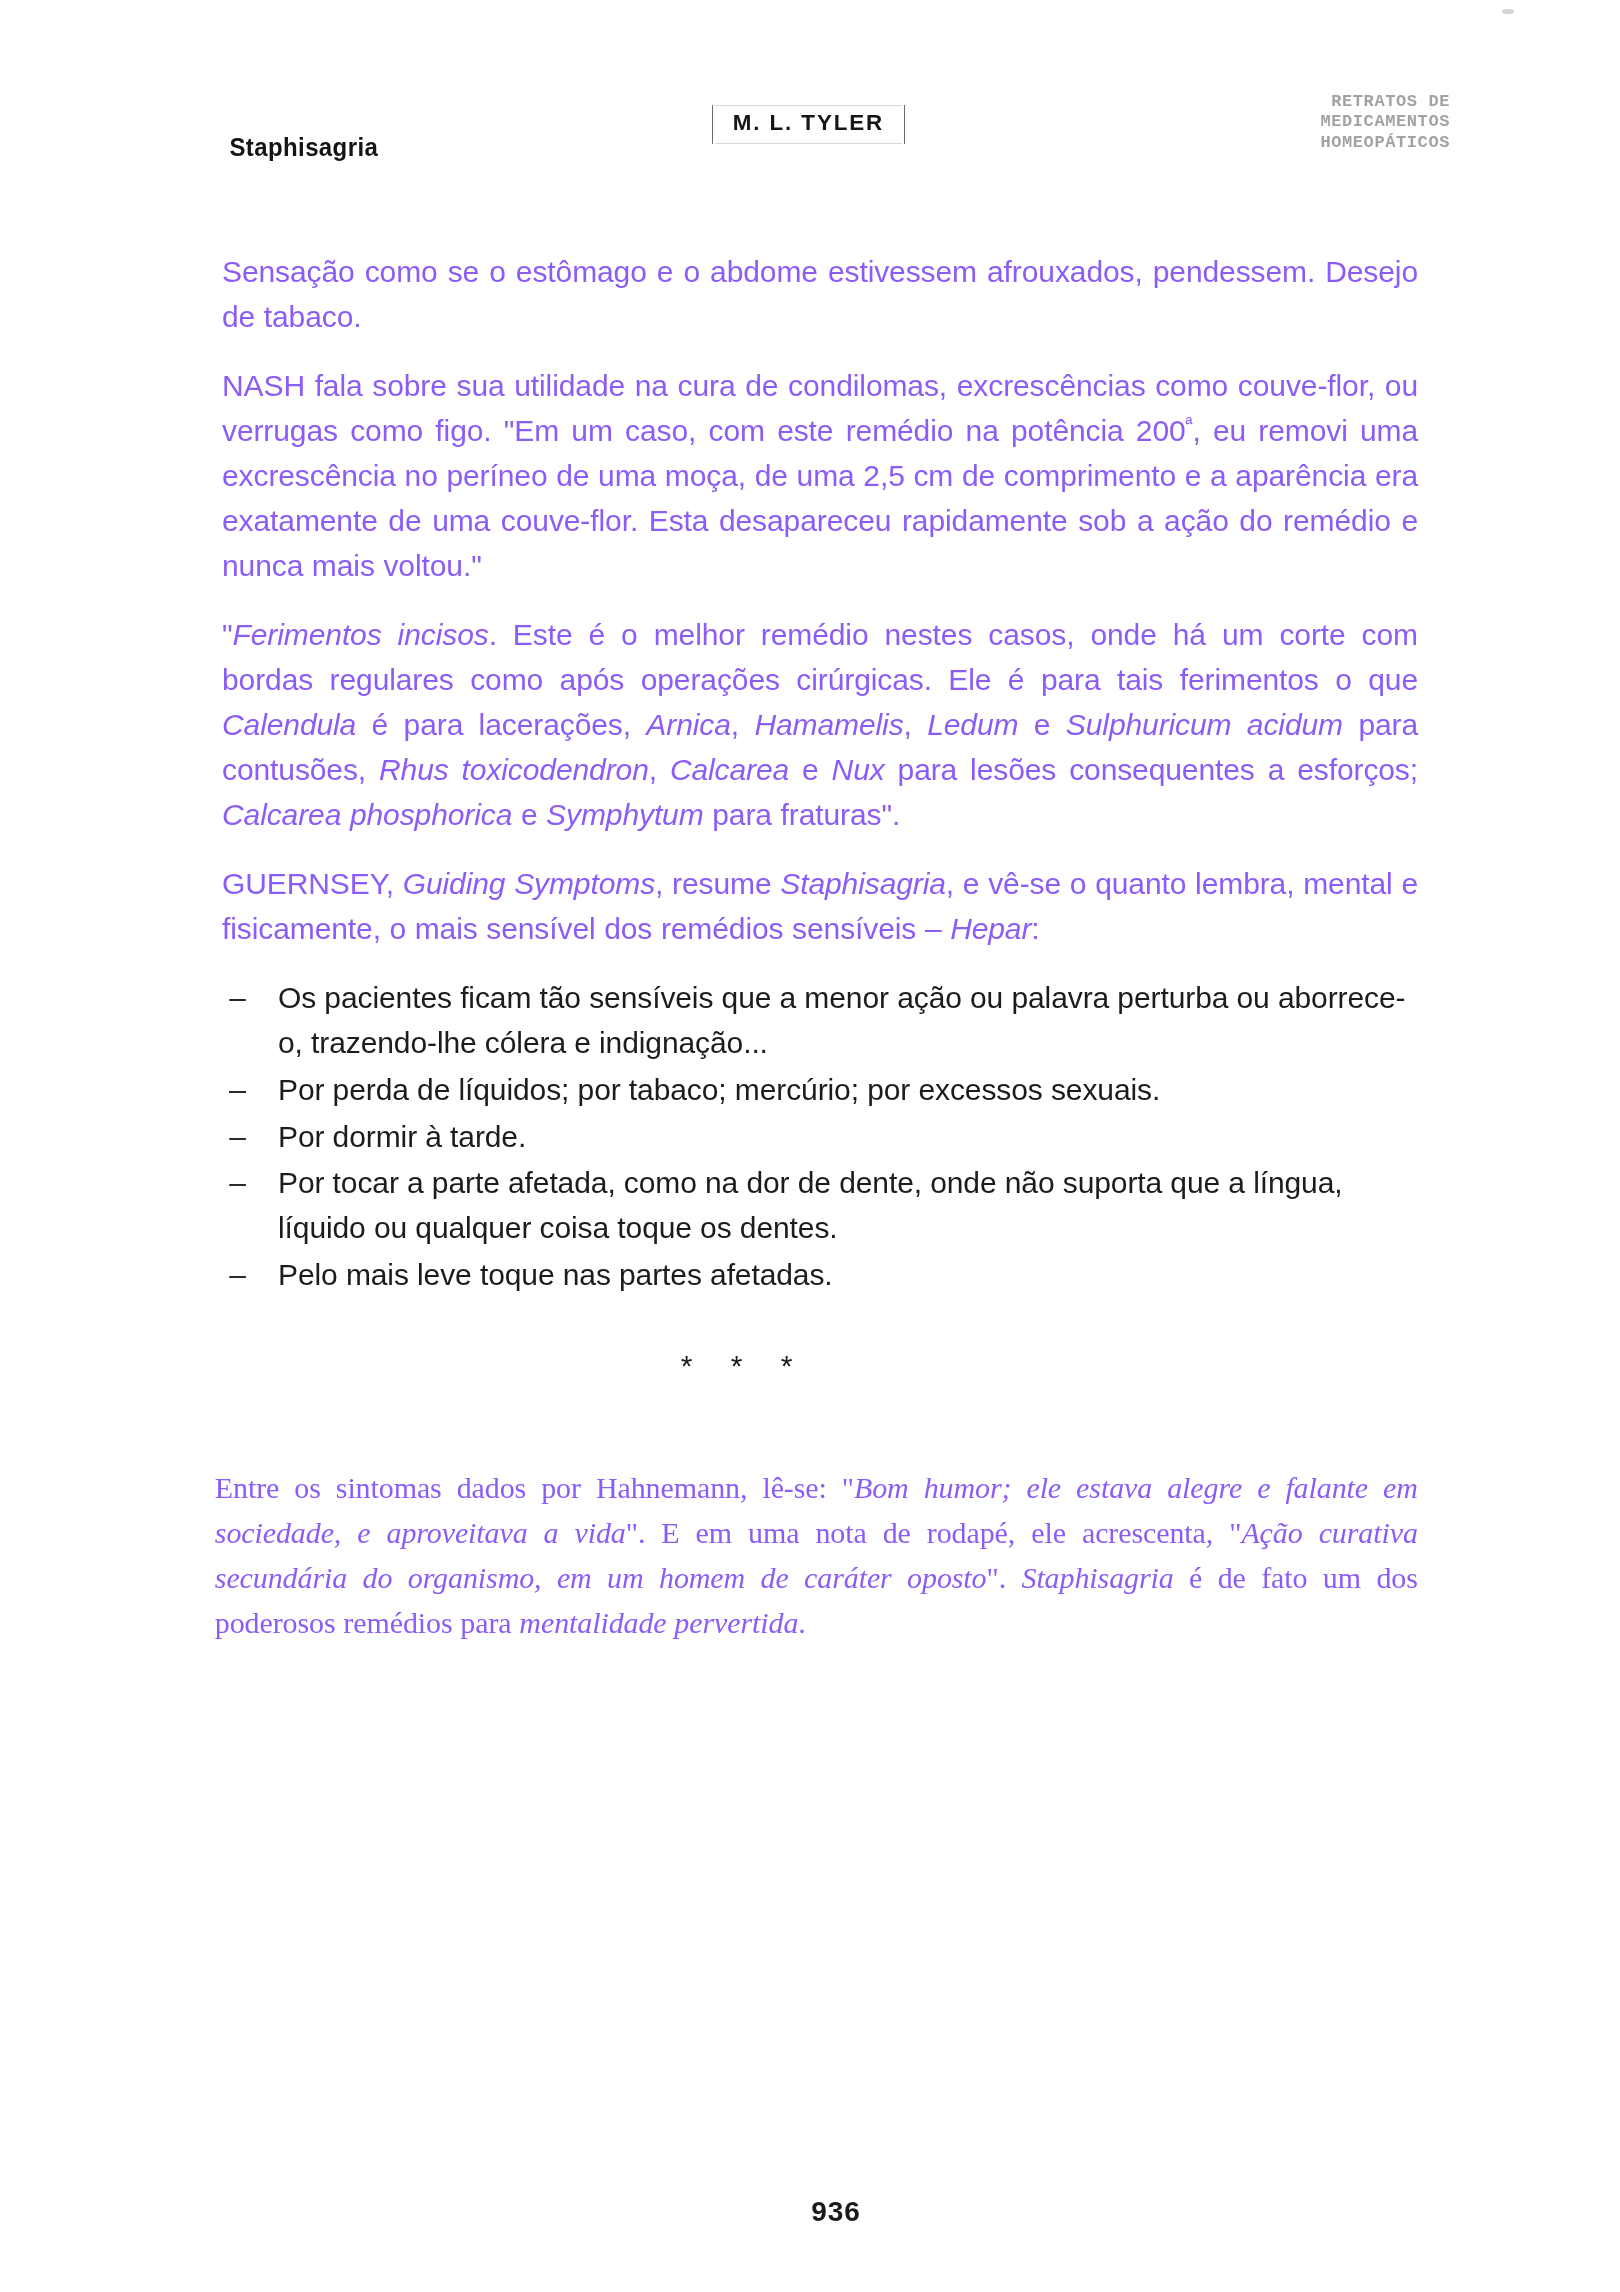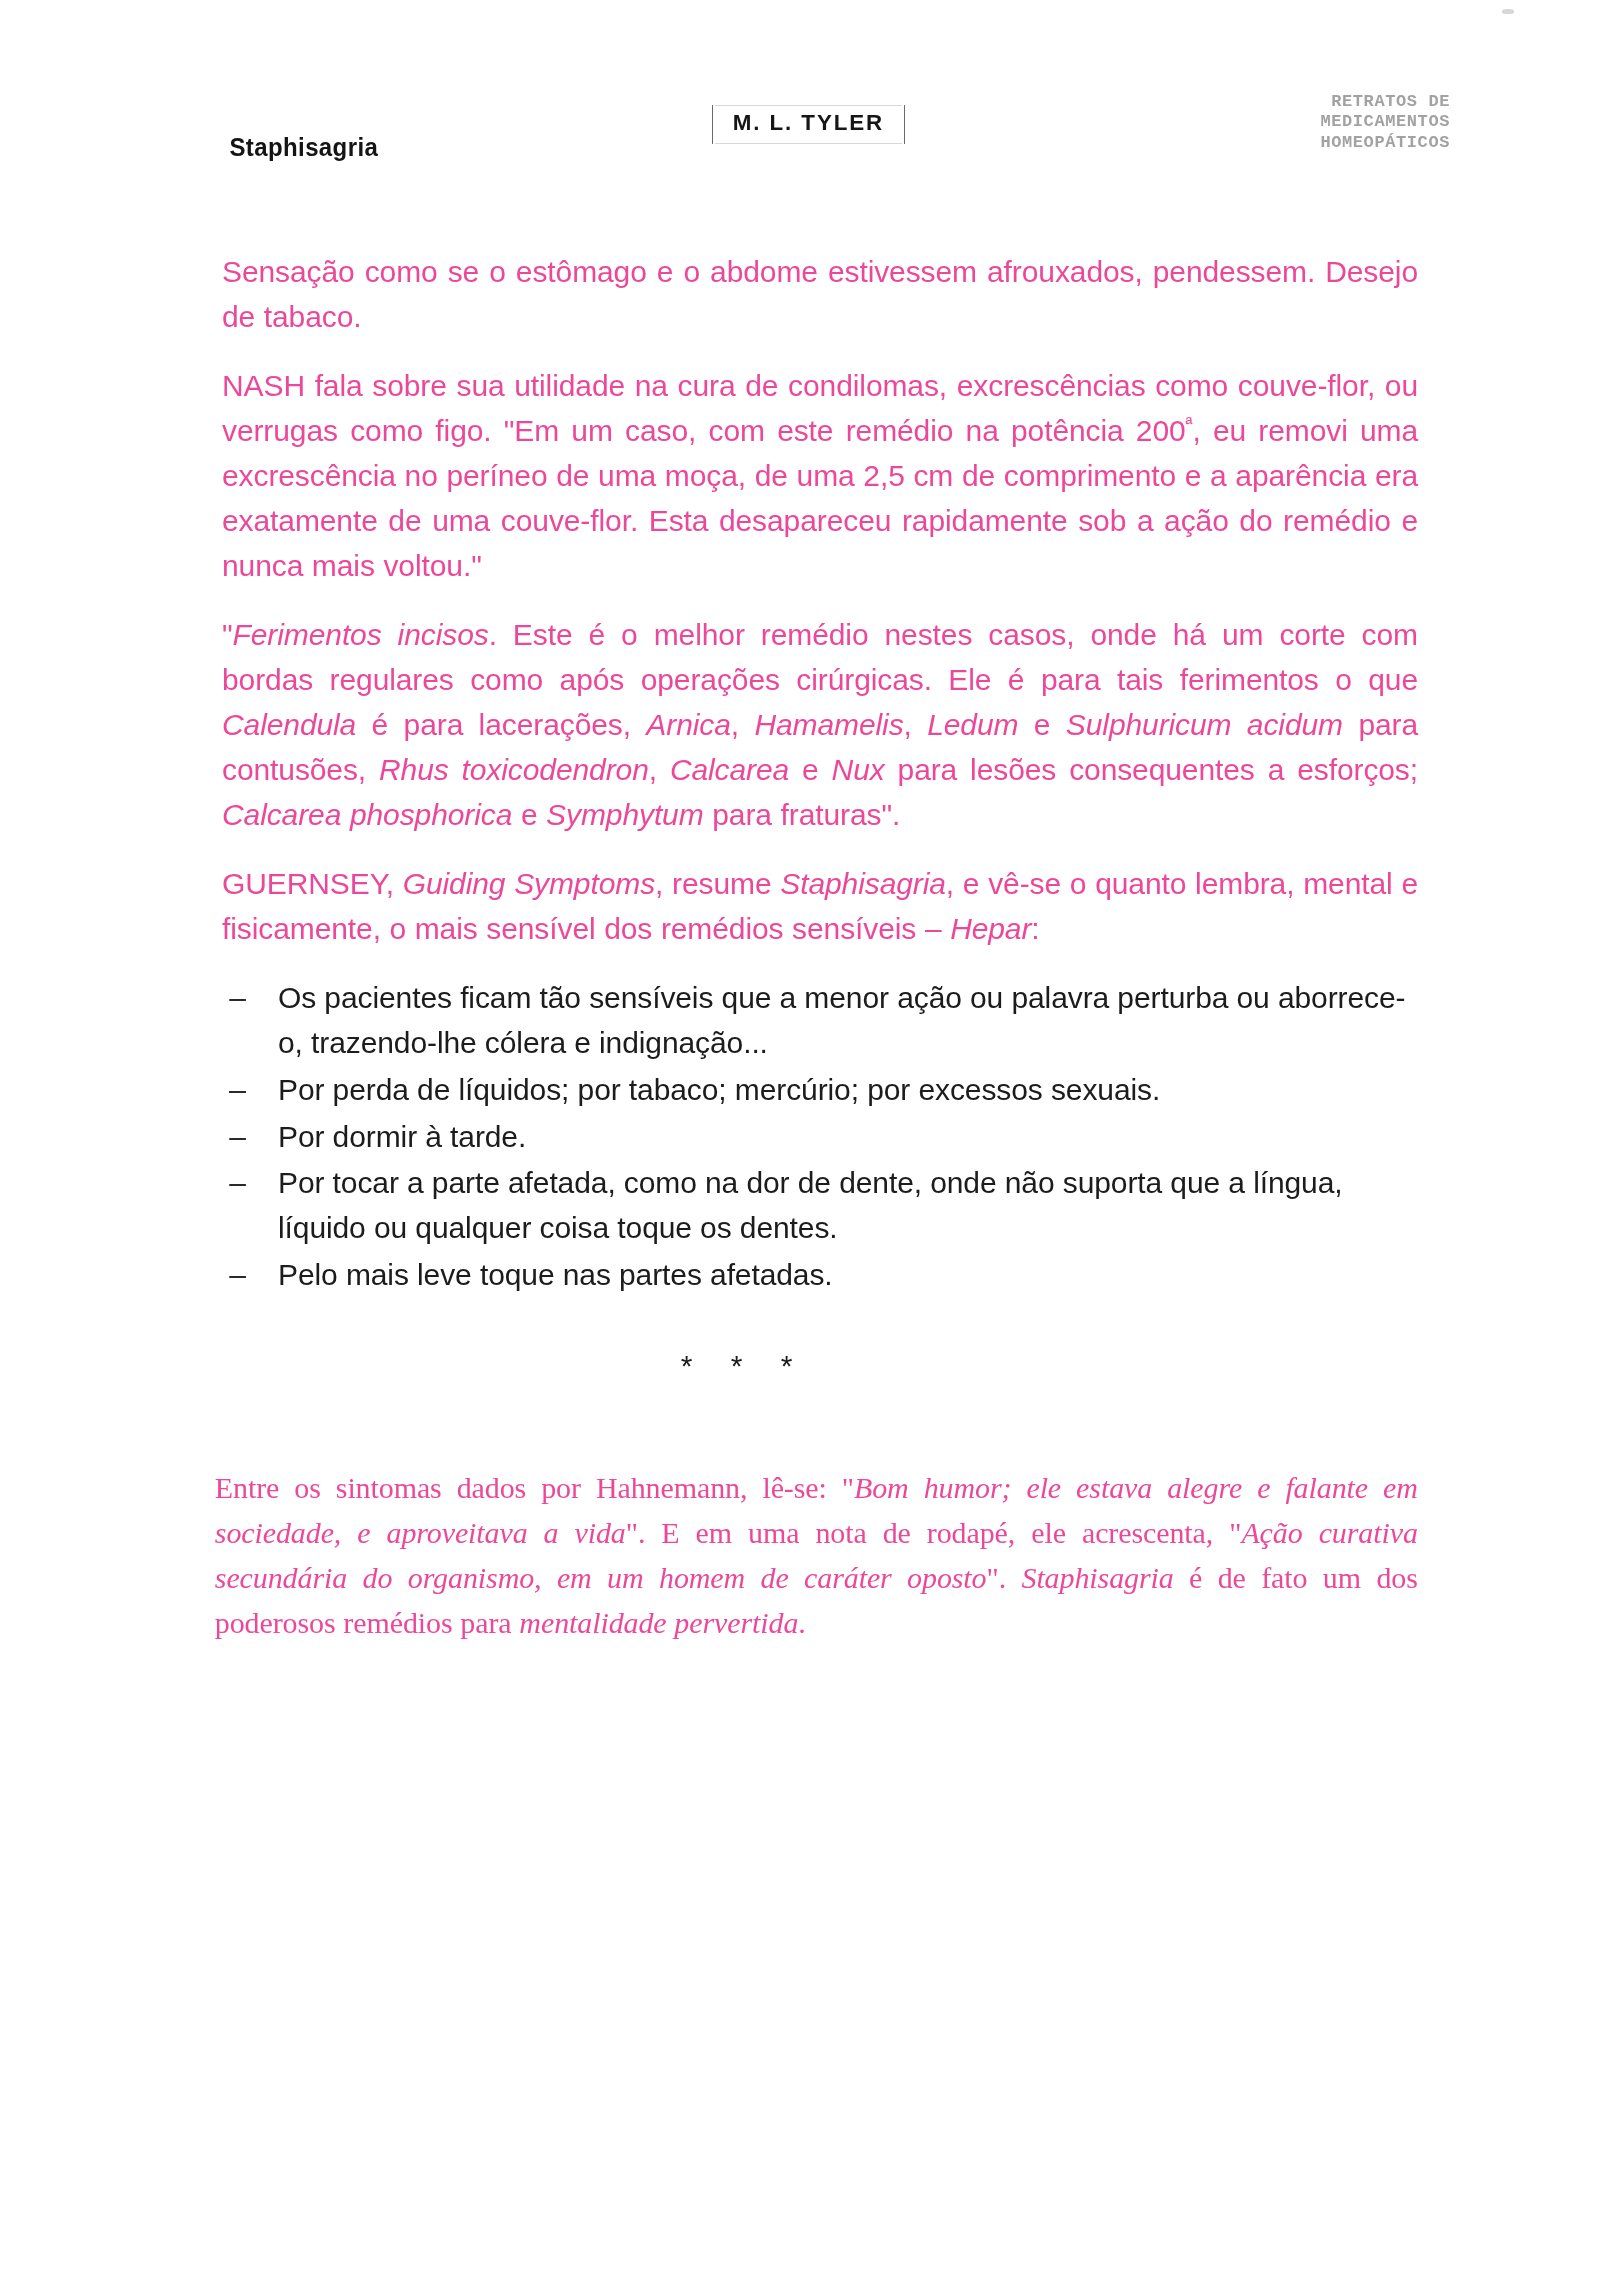--- a/index.html
+++ b/index.html
@@ -85,21 +85,21 @@
     width: 1196px;
   }
   p.para {
     margin: 0 0 24px 0;
     font-size: 30px;
     line-height: 45px;
     text-align: justify;
     text-justify: inter-word;
     letter-spacing: -0.1px;
     word-spacing: 0.4px;
-    color: #ec4899;
+    color: #8b5cf6;
   }
   .pale {
     color: #5c5c5c;
   }
   em, i {
     font-style: italic;
   }
   sup.ord {
     font-size: 0.62em;
     vertical-align: super;
@@ -245,15 +245,16 @@
     <div class="stars">* * *</div>
 
     <div class="closing">
       <p class="para">
         <span>Entre os sintomas dados por Hahnemann, lê-se: "</span><em>Bom humor; ele estava alegre e falante em sociedade, e aproveitava a vida</em><span>". E em uma nota de rodapé, ele acrescenta, "</span><em>Ação curativa secundária do organismo, em um homem de caráter oposto</em><span>". </span><em>Staphisagria</em><span> é de fato um dos poderosos remédios para </span><em>mentalidade pervertida</em><span>.</span>
       </p>
     </div>
 
   </div>
 
+  <div class="folio">936</div>
 
 </div>
 
 
 </body></html>

